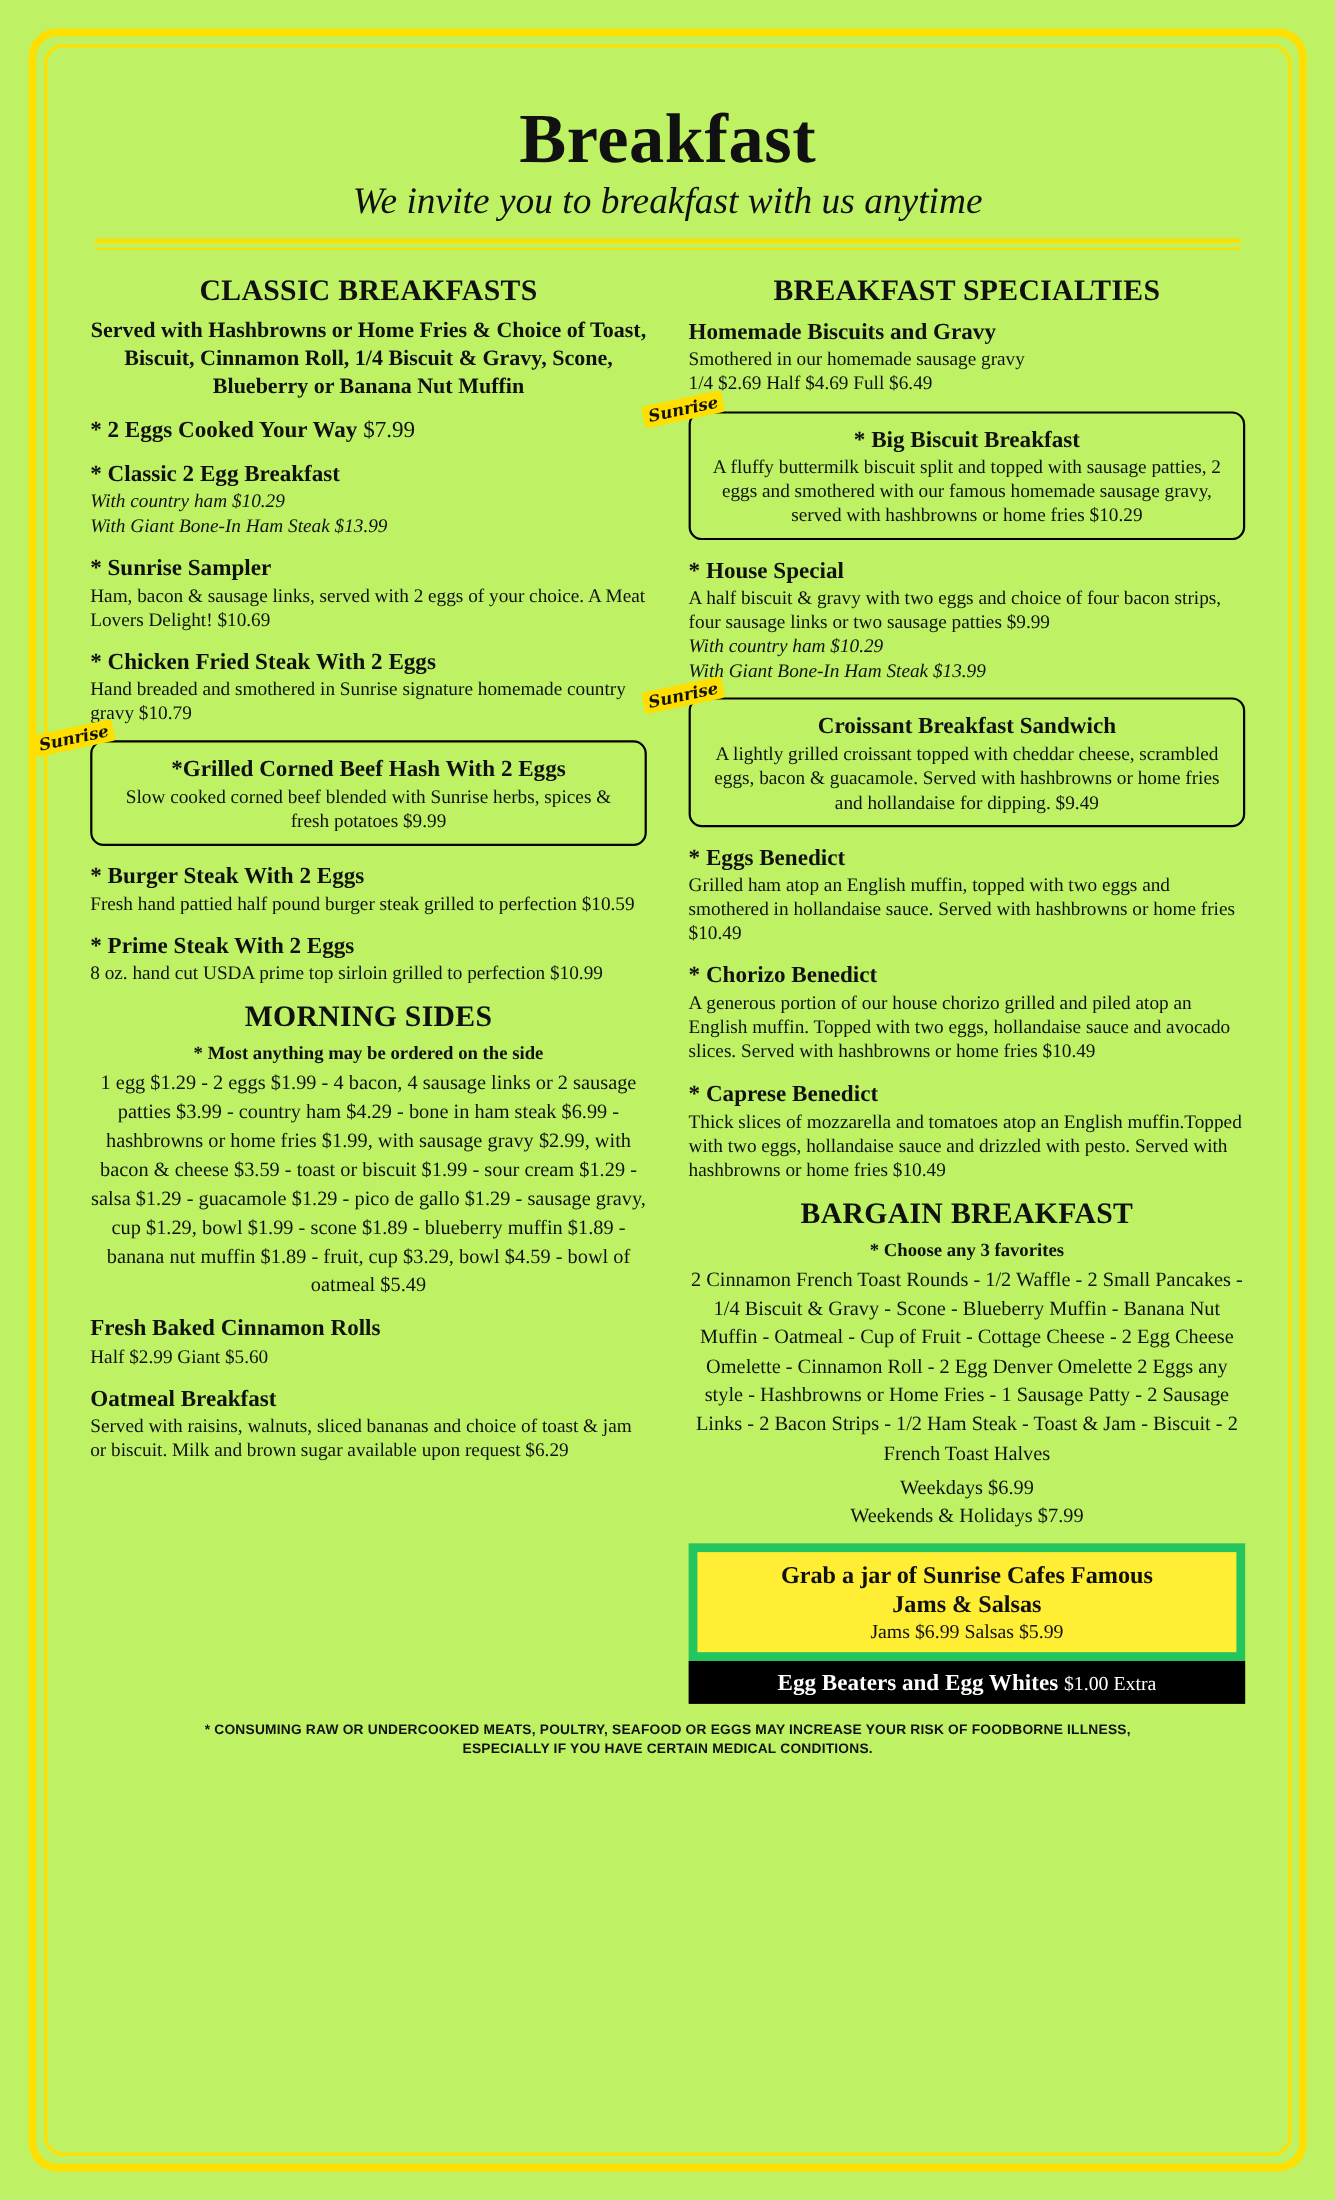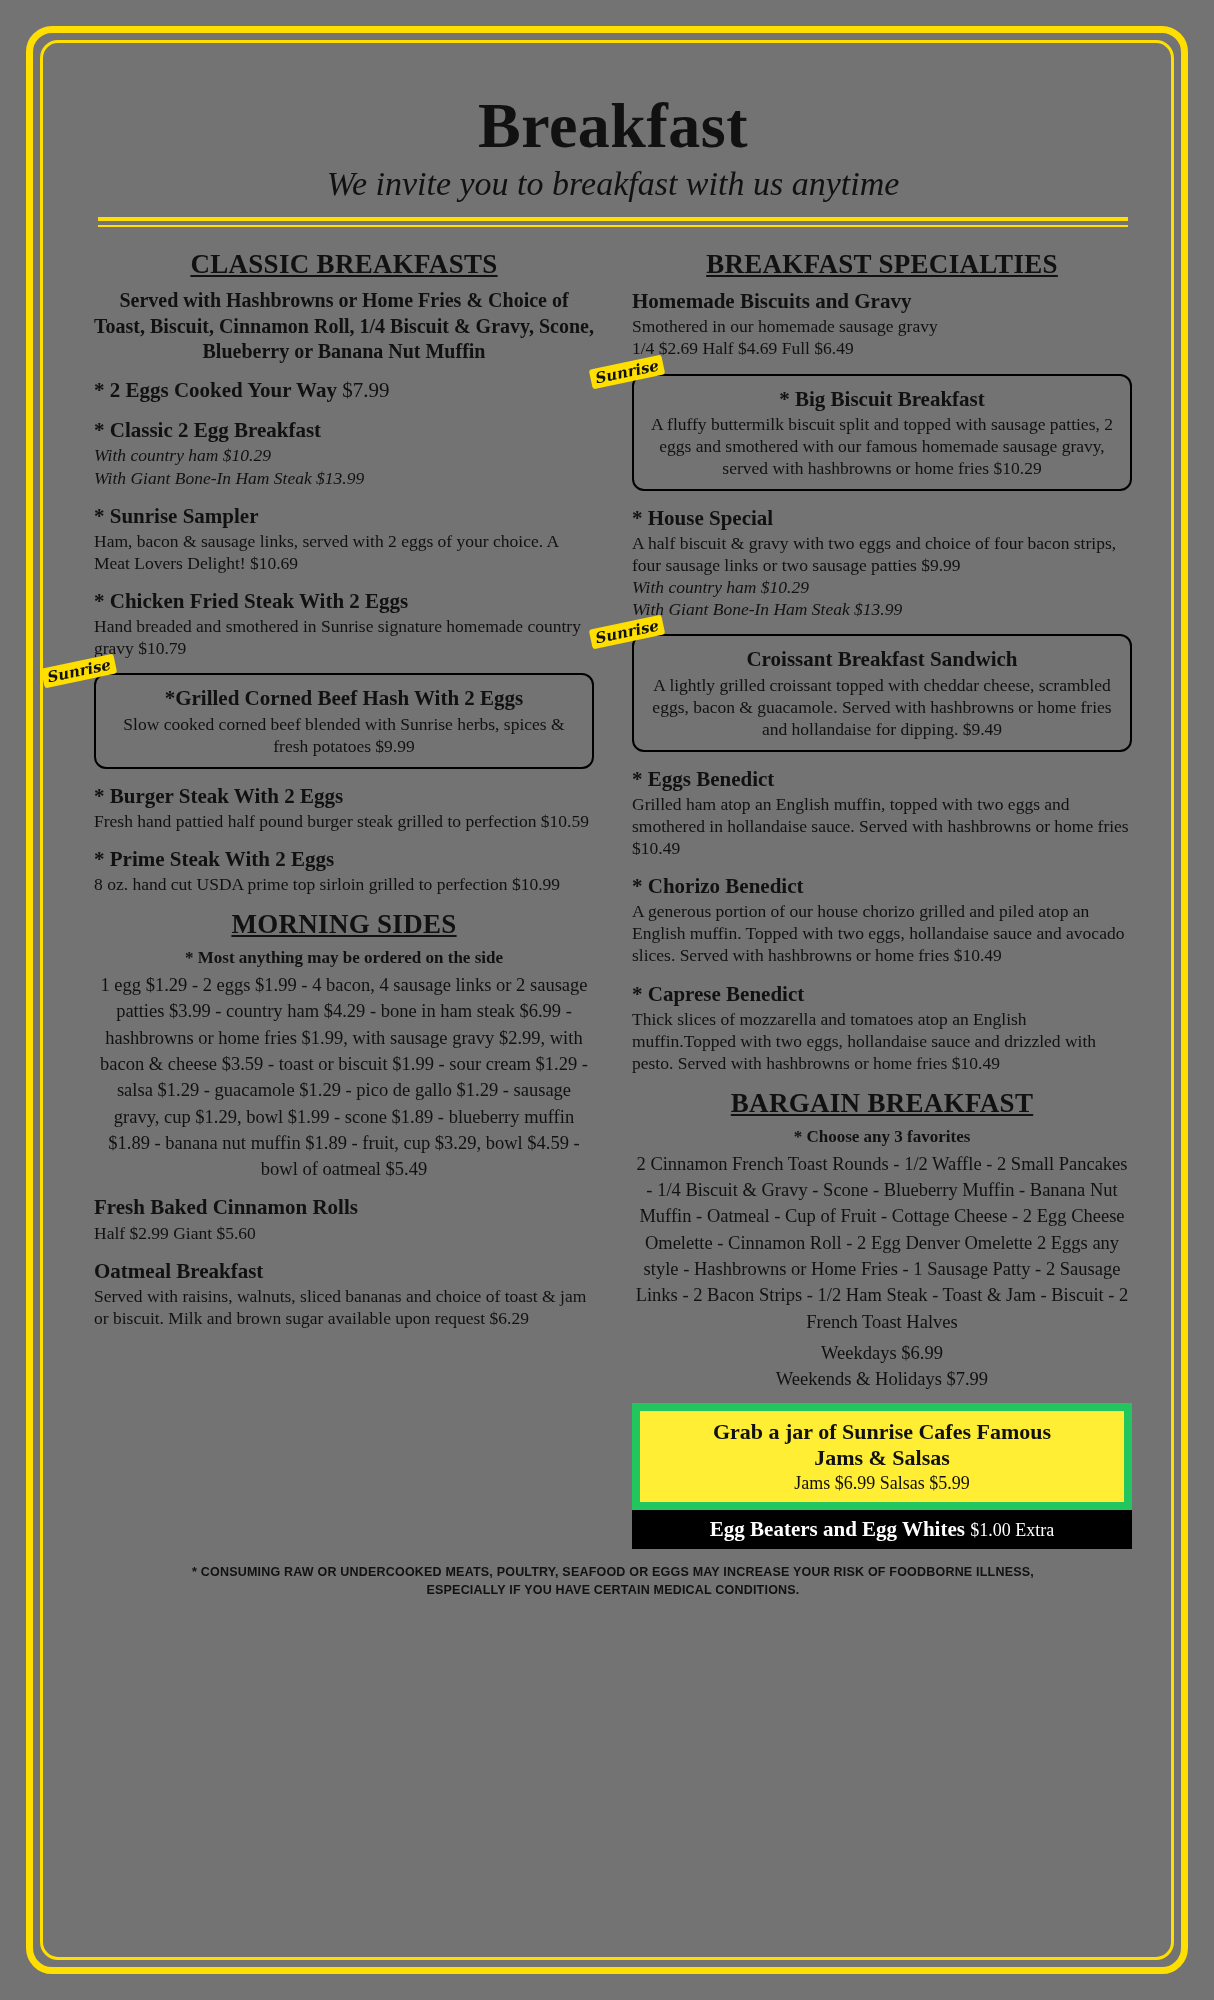--- a/index.html
+++ b/index.html
@@ -7,22 +7,22 @@
     width:1214px;
     background:#ffffff;
     font-family:"Liberation Serif", serif;
     color:#111;
   }
   .page{
     position:relative;
     width:1214px;
     min-height:2000px;
     box-sizing:border-box;
-    padding:28px 30px 30px 42px;
-    background:#737373;
+    padding:28px 30px 30px 30px;
+    background:#bef264;
   }
   
   .frame-outer{
     position:absolute;
     left:26px; top:26px; right:26px; bottom:26px;
     border:7px solid #ffdf00;
     border-radius:26px;
     box-sizing:border-box;
     pointer-events:none;
   }
@@ -70,21 +70,20 @@
     display:flex;
     gap:34px;
     margin-top:14px;
   }
   .col{flex:1 1 0;min-width:0;}
   .col.left{padding-right:4px;}
   .section-title{
     text-align:center;
     font-size:27px;
     font-weight:bold;
-    text-decoration:underline;
     margin:8px 0 8px 0;
     letter-spacing:.3px;
   }
   .lead{
     text-align:center;
     font-size:20px;
     font-weight:bold;
     line-height:1.28;
     margin:0 0 12px 0;
   }

